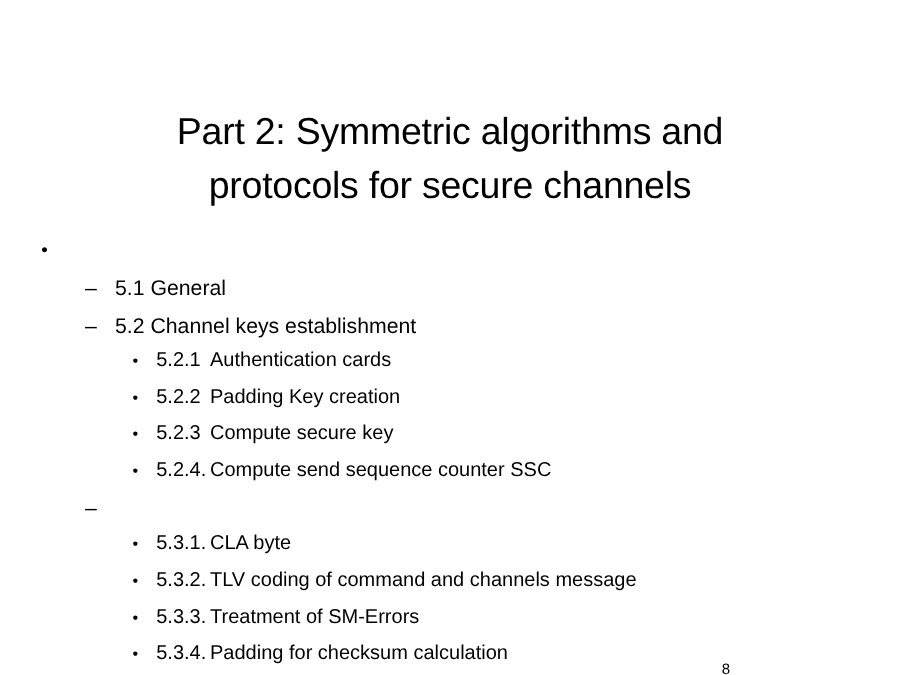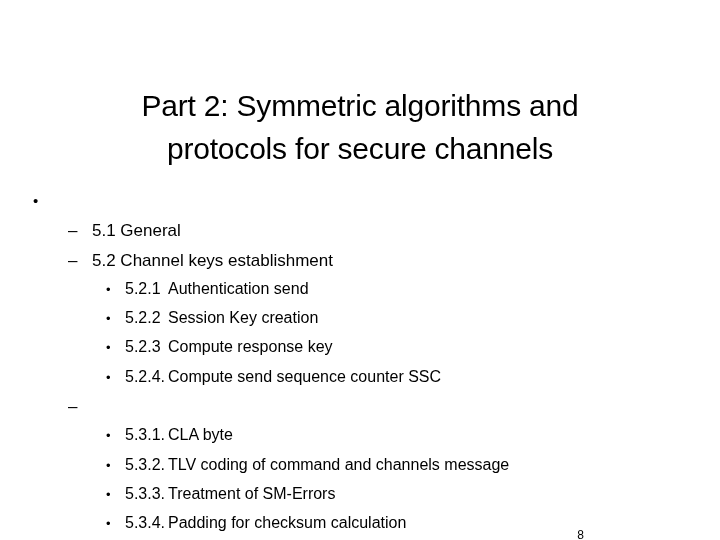--- a/index.html
+++ b/index.html
@@ -120,29 +120,29 @@
       <div class="bullet-row lvl2">
         <span class="marker">–</span>
         <span class="text">5.1 General</span>
       </div>
       <div class="bullet-row lvl2">
         <span class="marker">–</span>
         <span class="text">5.2 Channel keys establishment</span>
       </div>
       <div class="bullet-row lvl3">
         <span class="marker">•</span>
-        <span class="text"><span class="num">5.2.1</span><span>Authentication send</span></span>
+        <span class="text"><span class="num">5.2.1</span><span>Authentication cards</span></span>
       </div>
       <div class="bullet-row lvl3">
         <span class="marker">•</span>
-        <span class="text"><span class="num">5.2.2</span><span>Session Key creation</span></span>
+        <span class="text"><span class="num">5.2.2</span><span>Padding Key creation</span></span>
       </div>
       <div class="bullet-row lvl3">
         <span class="marker">•</span>
-        <span class="text"><span class="num">5.2.3</span><span>Compute response key</span></span>
+        <span class="text"><span class="num">5.2.3</span><span>Compute secure key</span></span>
       </div>
       <div class="bullet-row lvl3">
         <span class="marker">•</span>
         <span class="text"><span class="num">5.2.4.</span><span>Compute send sequence counter SSC</span></span>
       </div>
       <div class="bullet-row lvl2">
         <span class="marker">–</span>
       </div>
       <div class="bullet-row lvl3">
         <span class="marker">•</span>

